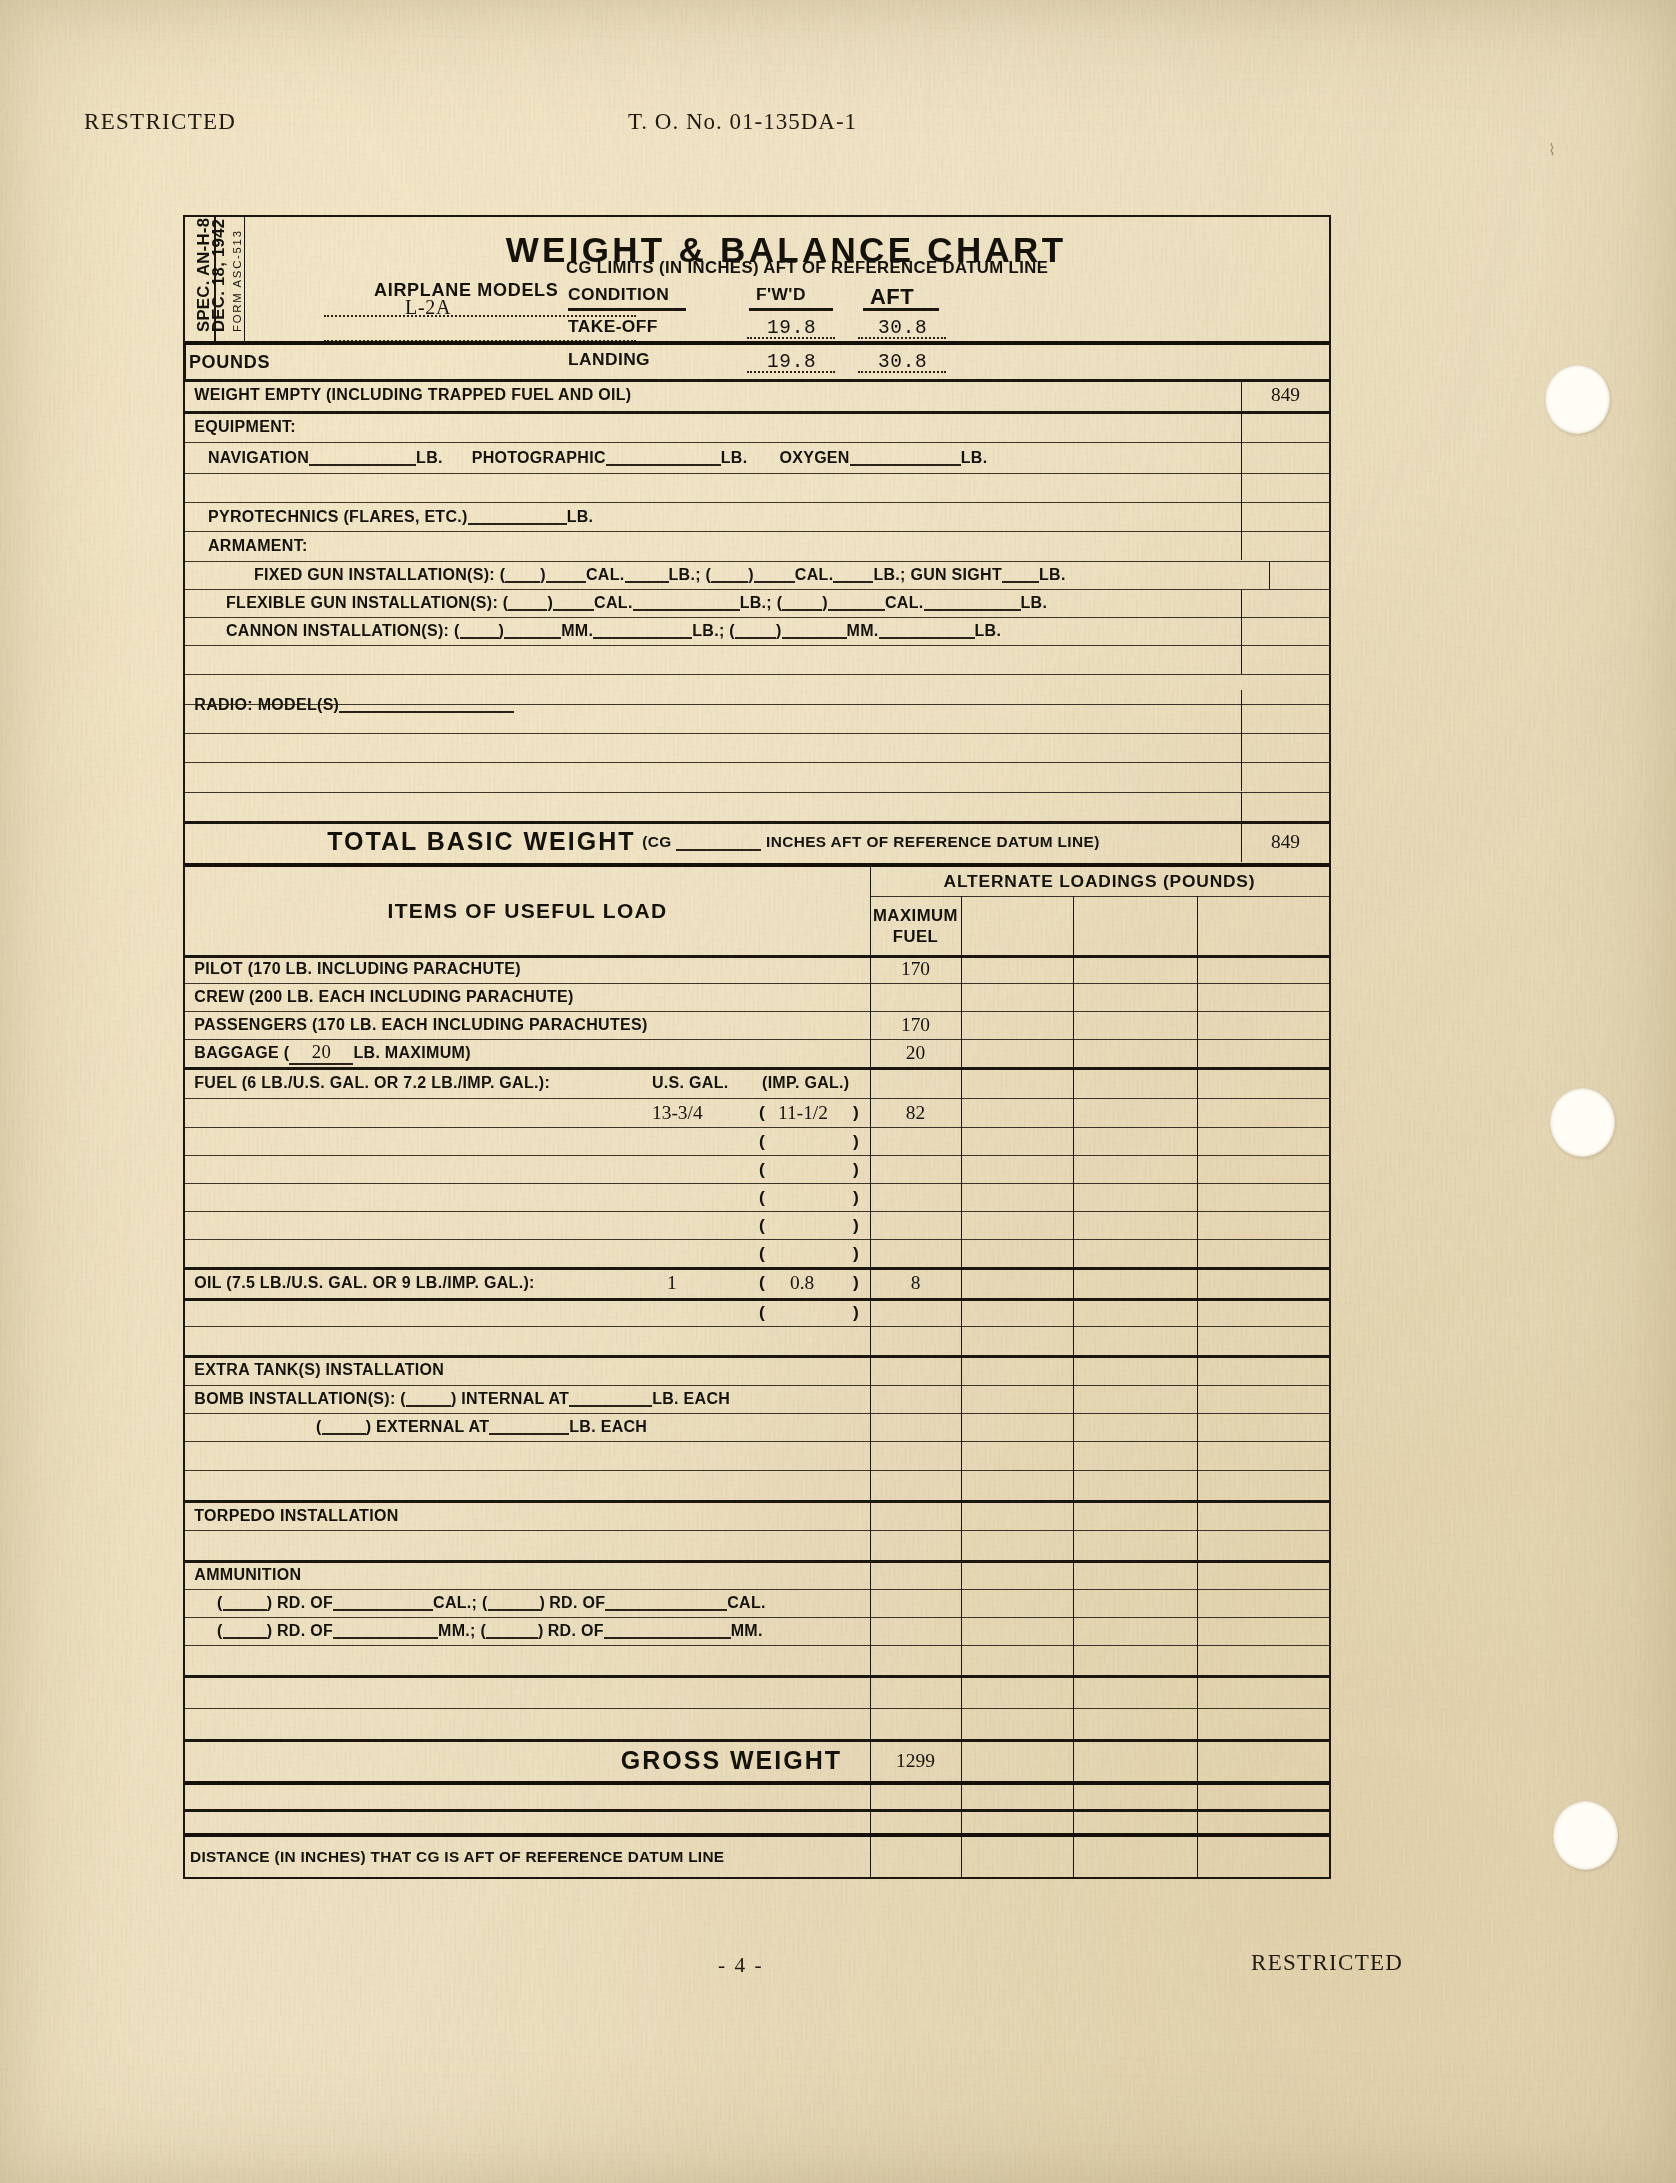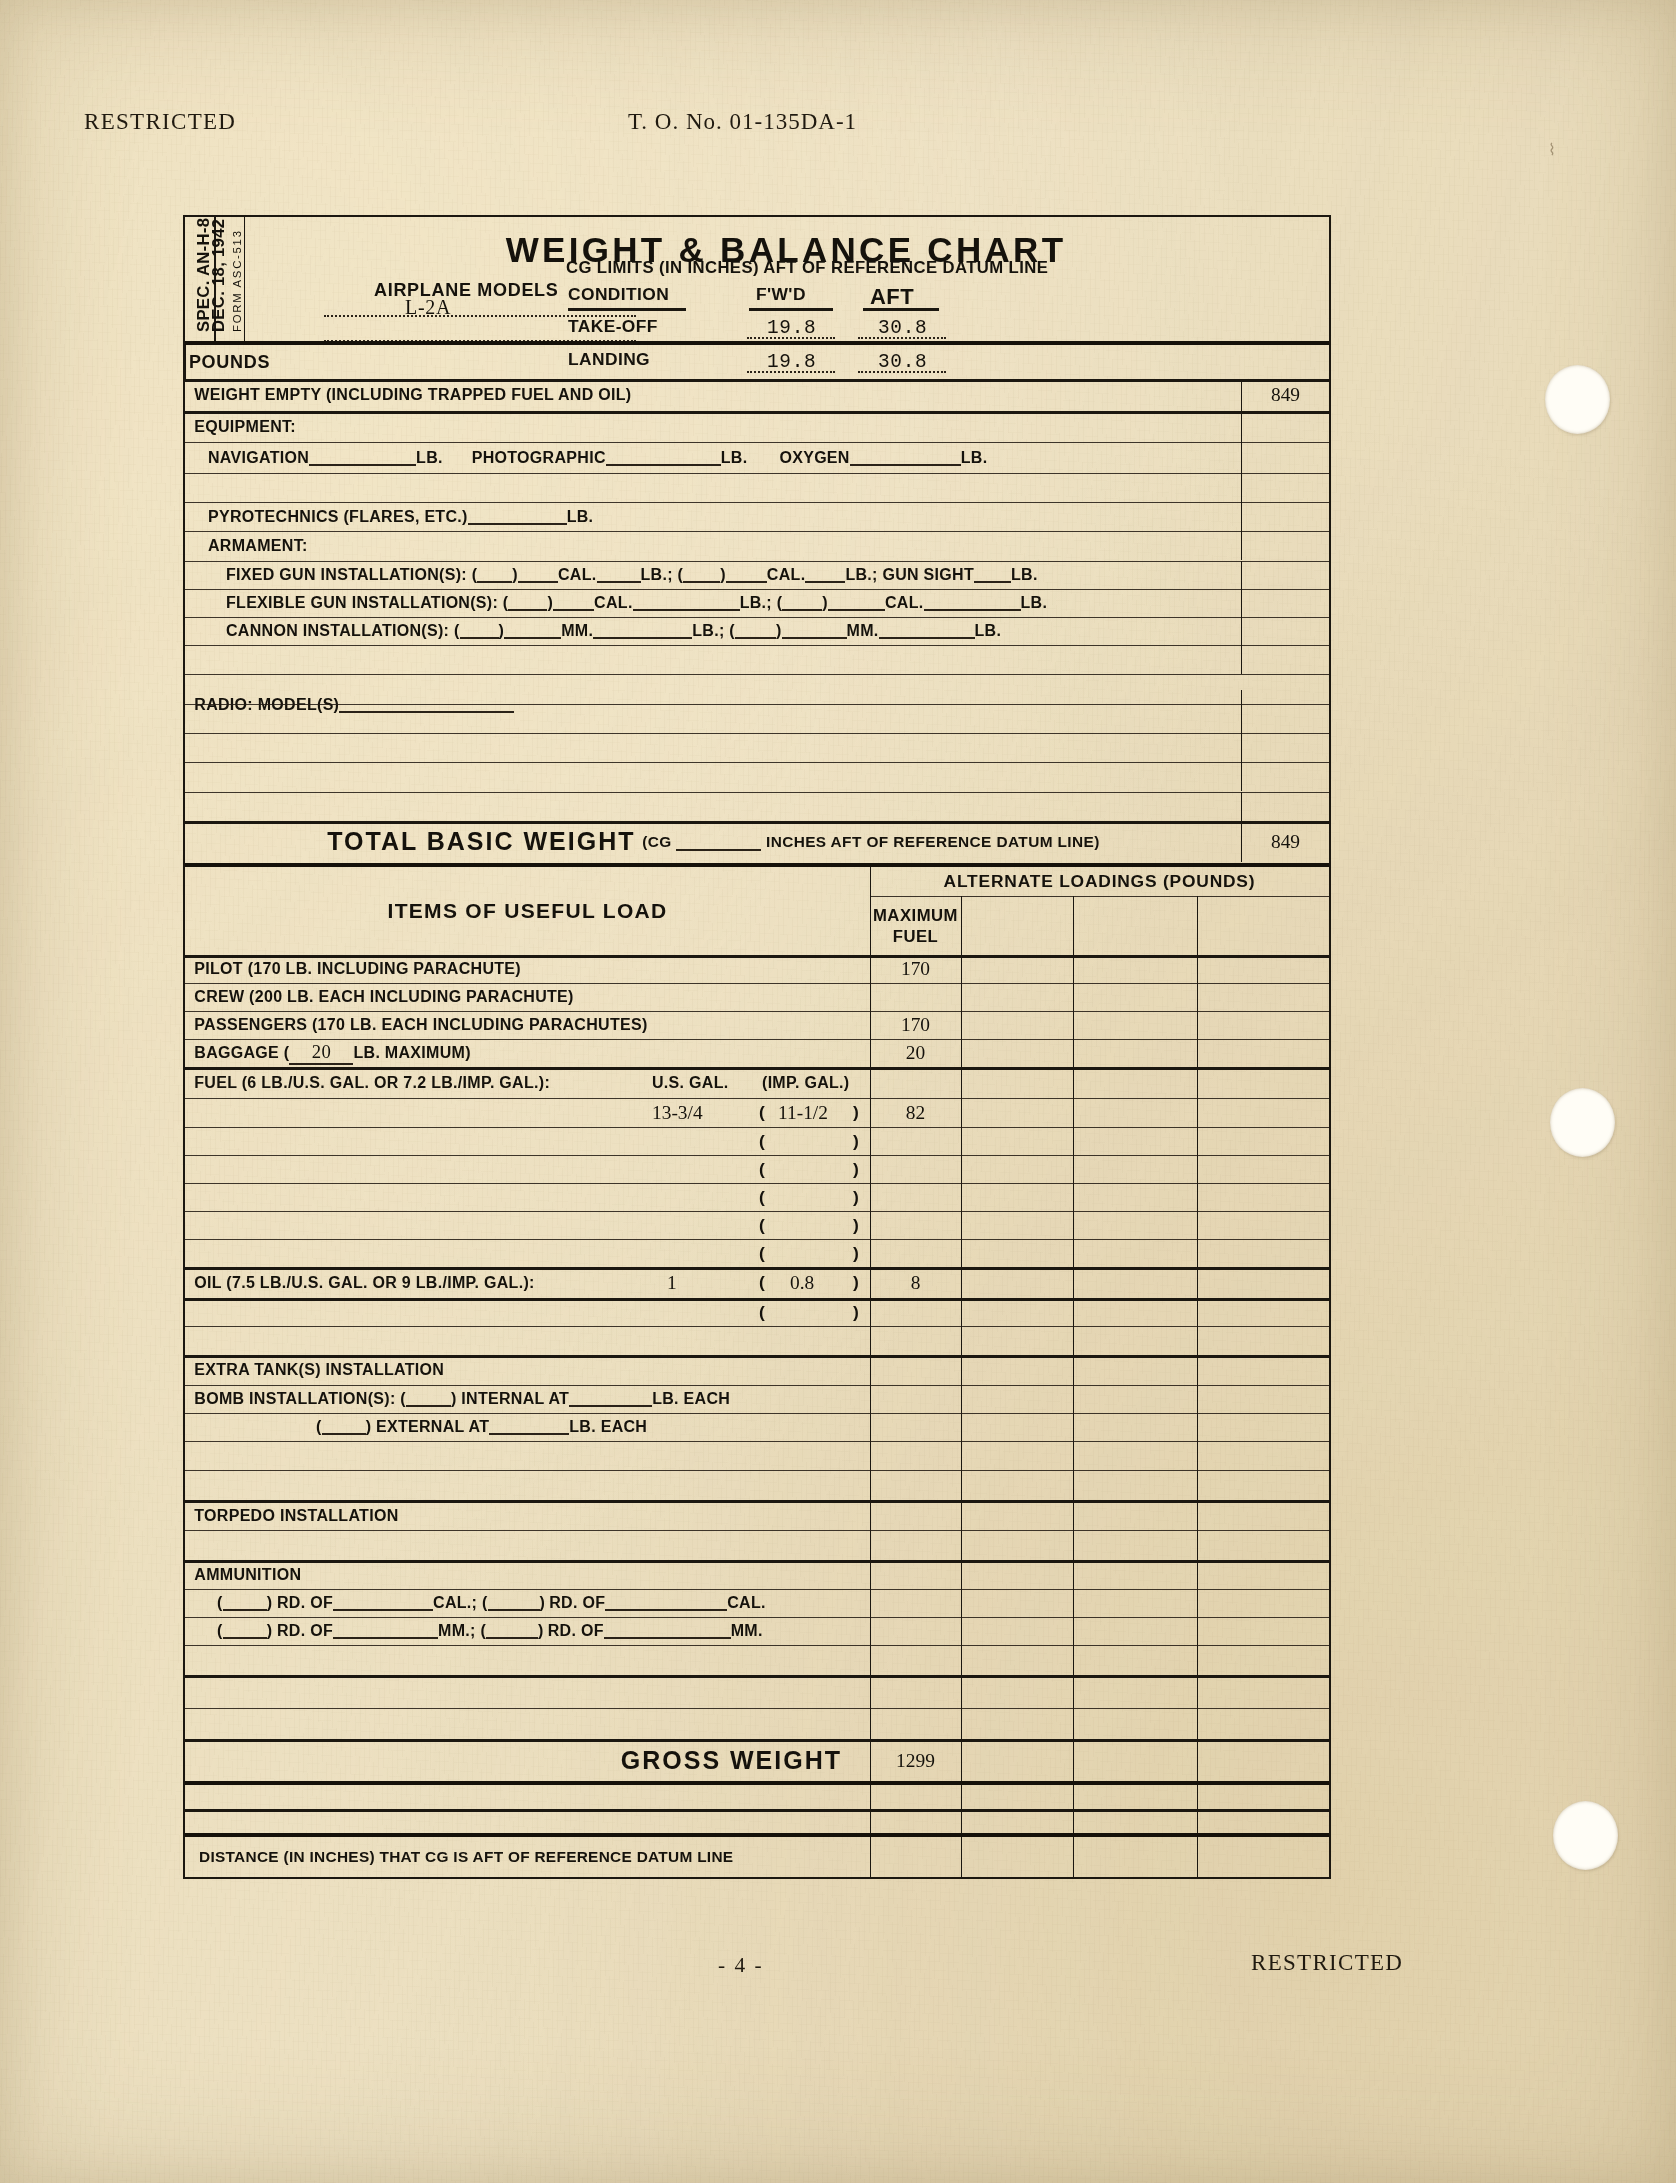--- a/index.html
+++ b/index.html
@@ -262,21 +262,21 @@
     <div class="val"></div>
   </div>
   <div class="rule-thin" style="top:314px;"></div>
 
   <div class="brow" style="top:314px;height:29px;">
     <div class="lbl" style="padding-left:23px;">ARMAMENT:</div>
     <div class="val"></div>
   </div>
   <div class="rule-thin" style="top:344px;"></div>
 
-  <div class="brow" style="top:344px;height:28px;">
+  <div class="brow" style="top:344px;height:28px;margin-left:28px;">
     <div class="lbl" style="padding-left:41px;">
       <span>FIXED GUN INSTALLATION(S): (</span>
       <span class="fillline" style="width:35px;"></span>
       <span>)</span>
       <span class="fillline" style="width:40px;"></span>
       <span>CAL.</span>
       <span class="fillline" style="width:44px;"></span>
       <span>LB.; (</span>
       <span class="fillline" style="width:37px;"></span>
       <span>)</span>
@@ -618,18 +618,18 @@
   </div>
   <div class="rule-xthick" style="top:1564px;"></div>
 
   <div class="lrow" style="top:1568px;height:24px;">
       <div class="lbl"></div>
       <div class="c1"></div>
     </div>
   <div class="rule-thick" style="top:1592px;"></div>
 
   <div class="lrow" id="distance-row" style="top:1620px;height:39px;">
-    <div class="lbl" style="padding-left:14px;">DISTANCE (IN INCHES) THAT CG IS AFT OF REFERENCE DATUM LINE</div>
+    <div class="lbl" style="padding-left:5px;">DISTANCE (IN INCHES) THAT CG IS AFT OF REFERENCE DATUM LINE</div>
     <div class="c1"></div>
   </div>
   <div class="rule-xthick" style="top:1616px;"></div>
 </div>
 
 
 </body></html>

